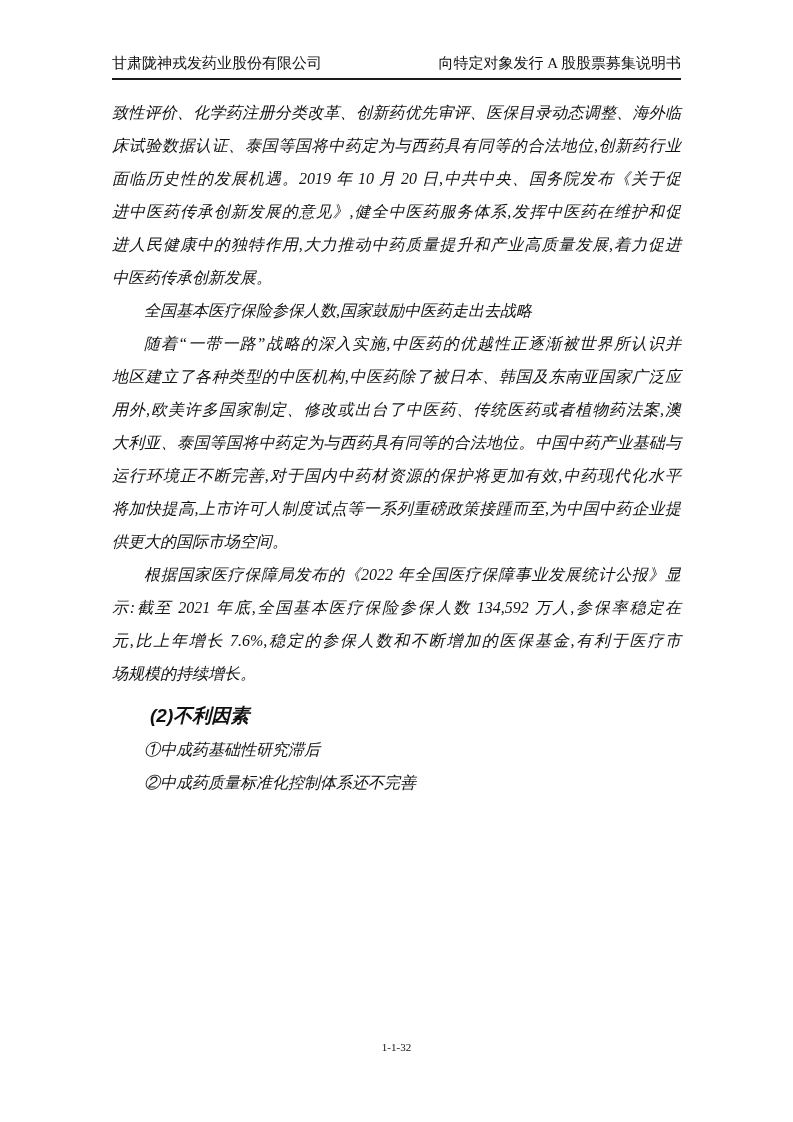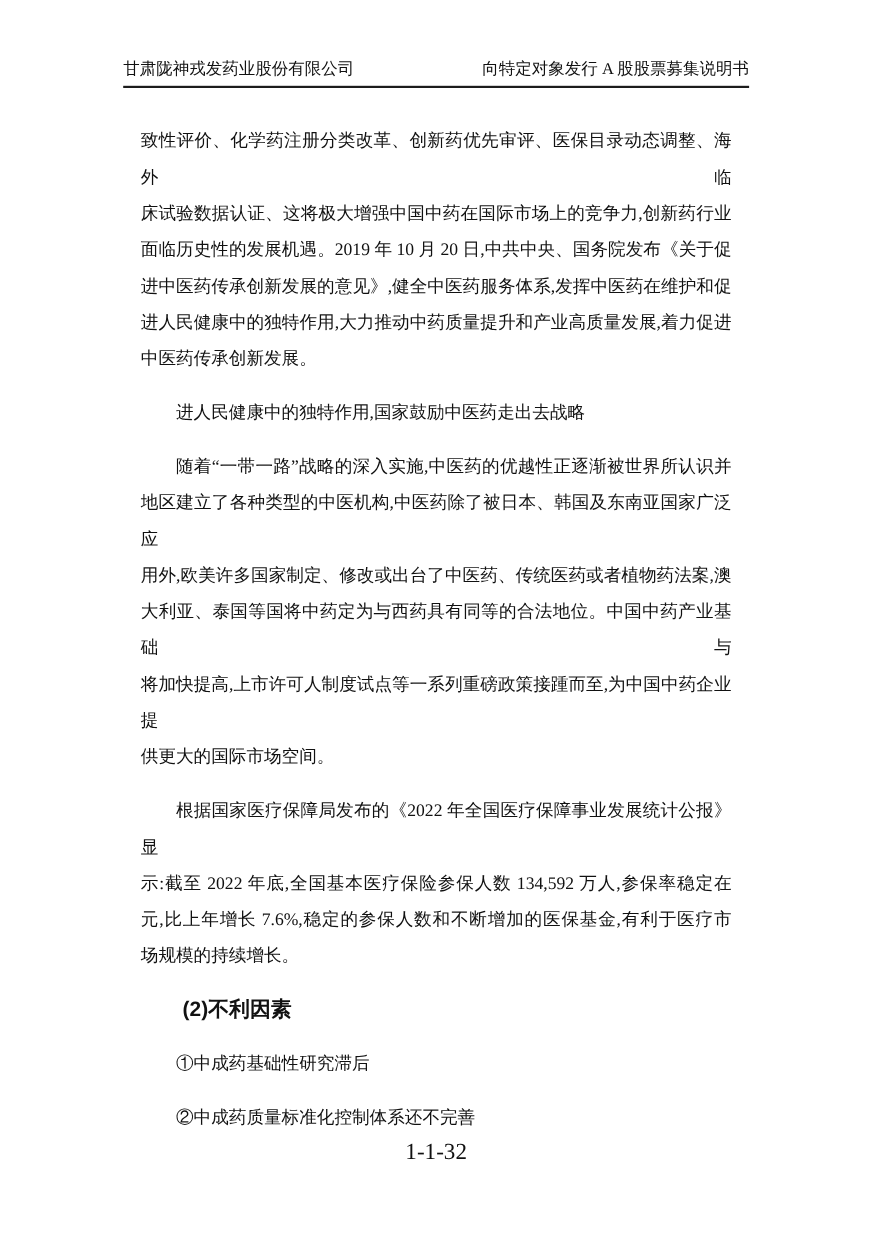--- a/index.html
+++ b/index.html
@@ -39,21 +39,21 @@
     background: #1c1c1c;
   }
   .docbody {
     position: absolute;
     left: 112px;
     right: 112px;
     top: 96px;
     font-size: 16px;
     line-height: 33px;
   }
-  .para { margin: 16px; }
+  .para { margin: 0; font-style: italic; }
   .line {
     text-align: justify;
     min-height: 33px;
   }
   .line.fill {
     text-align-last: justify;
   }
   .line.indent {
     text-indent: 2em;
   }
@@ -63,59 +63,60 @@
     font-size: 19px;
     margin-top: 9px;
     margin-bottom: 1px;
   }
   .footer {
     position: absolute;
     left: 0;
     right: 0;
     top: 1036px;
     text-align: center;
-    font-size: 21px;
+    font-size: 11px;
     line-height: 22px;
   }
 </style>
 </head>
 <body>
 
 <div class="page">
 
   <div class="header">
     <span>甘肃陇神戎发药业股份有限公司</span>
     <span>向特定对象发行 A 股股票募集说明书</span>
   </div>
 
   <div class="header-rule"></div>
 
   <div class="docbody">
       <div class="para body">
         <div class="line fill">致性评价、化学药注册分类改革、创新药优先审评、医保目录动态调整、海外临</div>
-        <div class="line fill">床试验数据认证、这将极大增强中国中药在国际市场上的竞争力,创新药行业</div>
+        <div class="line fill">床试验数据认证、泰国等国将中药定为与西药具有同等的合法地位,创新药行业</div>
         <div class="line fill">面临历史性的发展机遇。2019 年 10 月 20 日,中共中央、国务院发布《关于促</div>
         <div class="line fill">进中医药传承创新发展的意见》,健全中医药服务体系,发挥中医药在维护和促</div>
         <div class="line fill">进人民健康中的独特作用,大力推动中药质量提升和产业高质量发展,着力促进</div>
         <div class="line">中医药传承创新发展。</div>
       </div>
       <div class="para body">
-        <div class="line indent">进人民健康中的独特作用,国家鼓励中医药走出去战略</div>
+        <div class="line indent">全国基本医疗保险参保人数,国家鼓励中医药走出去战略</div>
       </div>
       <div class="para body">
         <div class="line fill indent">随着“一带一路”战略的深入实施,中医药的优越性正逐渐被世界所认识并</div>
         <div class="line fill">地区建立了各种类型的中医机构,中医药除了被日本、韩国及东南亚国家广泛应</div>
         <div class="line fill">用外,欧美许多国家制定、修改或出台了中医药、传统医药或者植物药法案,澳</div>
         <div class="line fill">大利亚、泰国等国将中药定为与西药具有同等的合法地位。中国中药产业基础与</div>
+        <div class="line fill">运行环境正不断完善,对于国内中药材资源的保护将更加有效,中药现代化水平</div>
         <div class="line fill">将加快提高,上市许可人制度试点等一系列重磅政策接踵而至,为中国中药企业提</div>
         <div class="line">供更大的国际市场空间。</div>
       </div>
       <div class="para body">
         <div class="line fill indent">根据国家医疗保障局发布的《2022 年全国医疗保障事业发展统计公报》显</div>
-        <div class="line fill">示:截至 2022 年底,全国基本医疗保险参保人数 134,592 万人,参保率稳定在</div>
+        <div class="line fill">示:截至 2021 年底,全国基本医疗保险参保人数 134,592 万人,参保率稳定在</div>
         <div class="line fill">元,比上年增长 7.6%,稳定的参保人数和不断增加的医保基金,有利于医疗市</div>
         <div class="line">场规模的持续增长。</div>
       </div>
       <div class="para heading-bold">
         <div class="line indent">(2)不利因素</div>
       </div>
       <div class="para body">
         <div class="line indent">①中成药基础性研究滞后</div>
       </div>
       <div class="para body">

